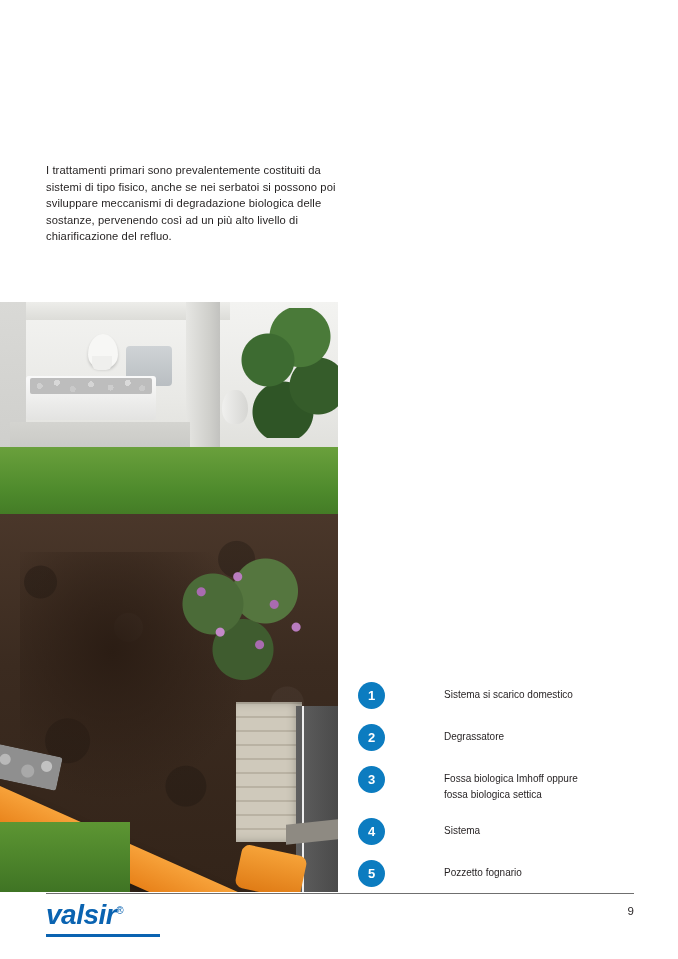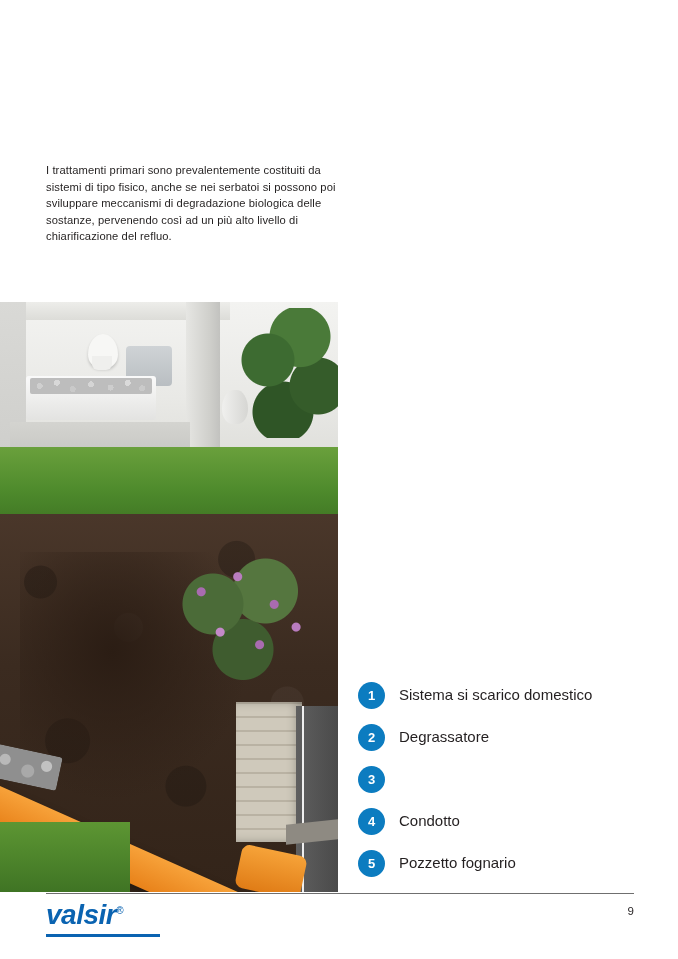--- a/index.html
+++ b/index.html
@@ -222,25 +222,26 @@
     width: 27px; height: 27px;
     border-radius: 50%;
     background: #0c7cc0;
     color: #ffffff;
     font-size: 13px;
     font-weight: bold;
     display: flex; align-items: center; justify-content: center;
     margin-right: 14px;
   }
   .legend-text {
-    font-size: 15px;
+    font-size: 10px;
     line-height: 16px;
     color: #231f20;
     padding-top: 5px;
     white-space: pre-line;
+    margin-left: 45px;
   }
 
   
   .footer-rule {
     position: absolute;
     left: 46px;
     top: 893px;
     width: 588px;
     height: 1px;
     background: #6f6f6f;
@@ -320,24 +321,26 @@
     <div class="legend-row">
       <div class="legend-num">1</div>
       <div class="legend-text">Sistema si scarico domestico</div>
     </div>
     <div class="legend-row">
       <div class="legend-num">2</div>
       <div class="legend-text">Degrassatore</div>
     </div>
     <div class="legend-row">
       <div class="legend-num">3</div>
+      <div class="legend-text">Fossa biologica Imhoff oppure
+fossa biologica settica</div>
     </div>
     <div class="legend-row">
       <div class="legend-num">4</div>
-      <div class="legend-text">Condotto</div>
+      <div class="legend-text">Sistema</div>
     </div>
     <div class="legend-row">
       <div class="legend-num">5</div>
       <div class="legend-text">Pozzetto fognario</div>
     </div>
   </div>
 
   <div class="footer-rule"></div>
   <div class="logo"><span>valsir</span><span class="reg">®</span></div>
   <div class="logo-underline"></div>

